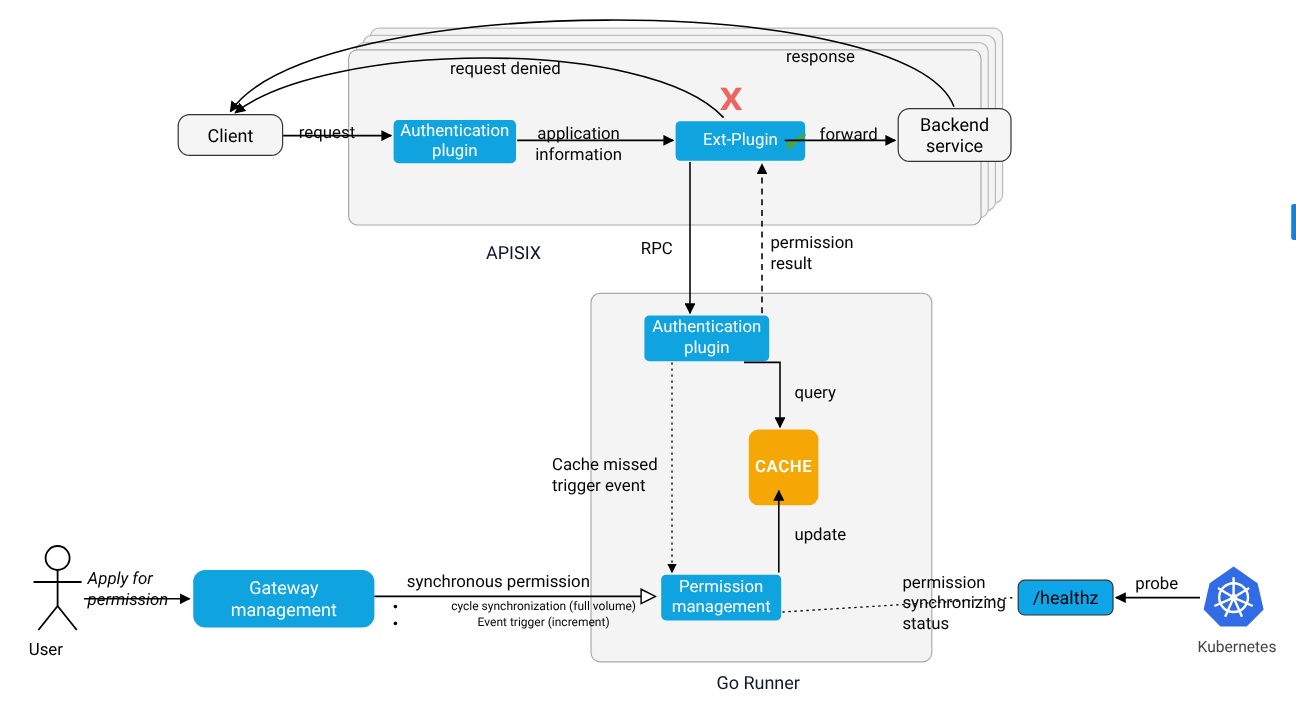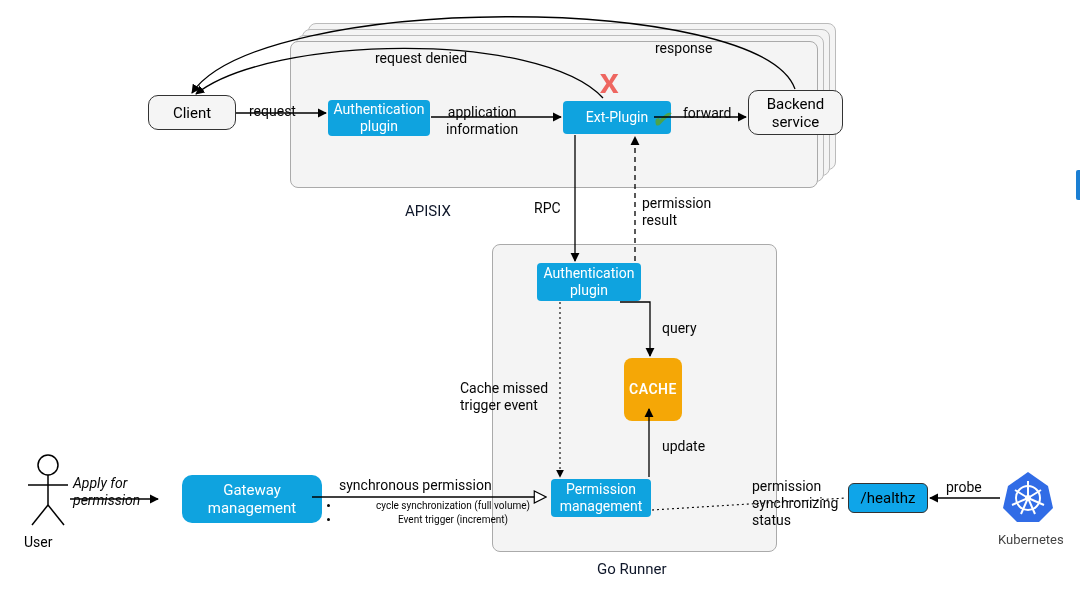--- a/index.html
+++ b/index.html
@@ -65,21 +65,21 @@
 
   <div class="box node-cache" style="left:624px; top:358px; width:58px; height:63px;">
     <span>CACHE</span>
   </div>
 
   <div class="box node-blue" style="left:551px; top:479px; width:100px; height:38px;">
     <span style="white-space:pre-line;">Permission
 management</span>
   </div>
 
-  <div class="box node-blue big-blue" style="left:161px; top:475px; width:140px; height:48px;margin-left:21px;">
+  <div class="box node-blue big-blue" style="left:161px; top:475px; width:151px; height:48px;">
     <span style="white-space:pre-line;">Gateway
 management</span>
   </div>
 
   <div class="box node-white" style="left:848px; top:483px; width:80px; height:30px;">
     <span>/healthz</span>
   </div>
 
   <svg class="overlay" width="1080" height="606">
     <g stroke="#000" stroke-width="1.5" fill="none">

